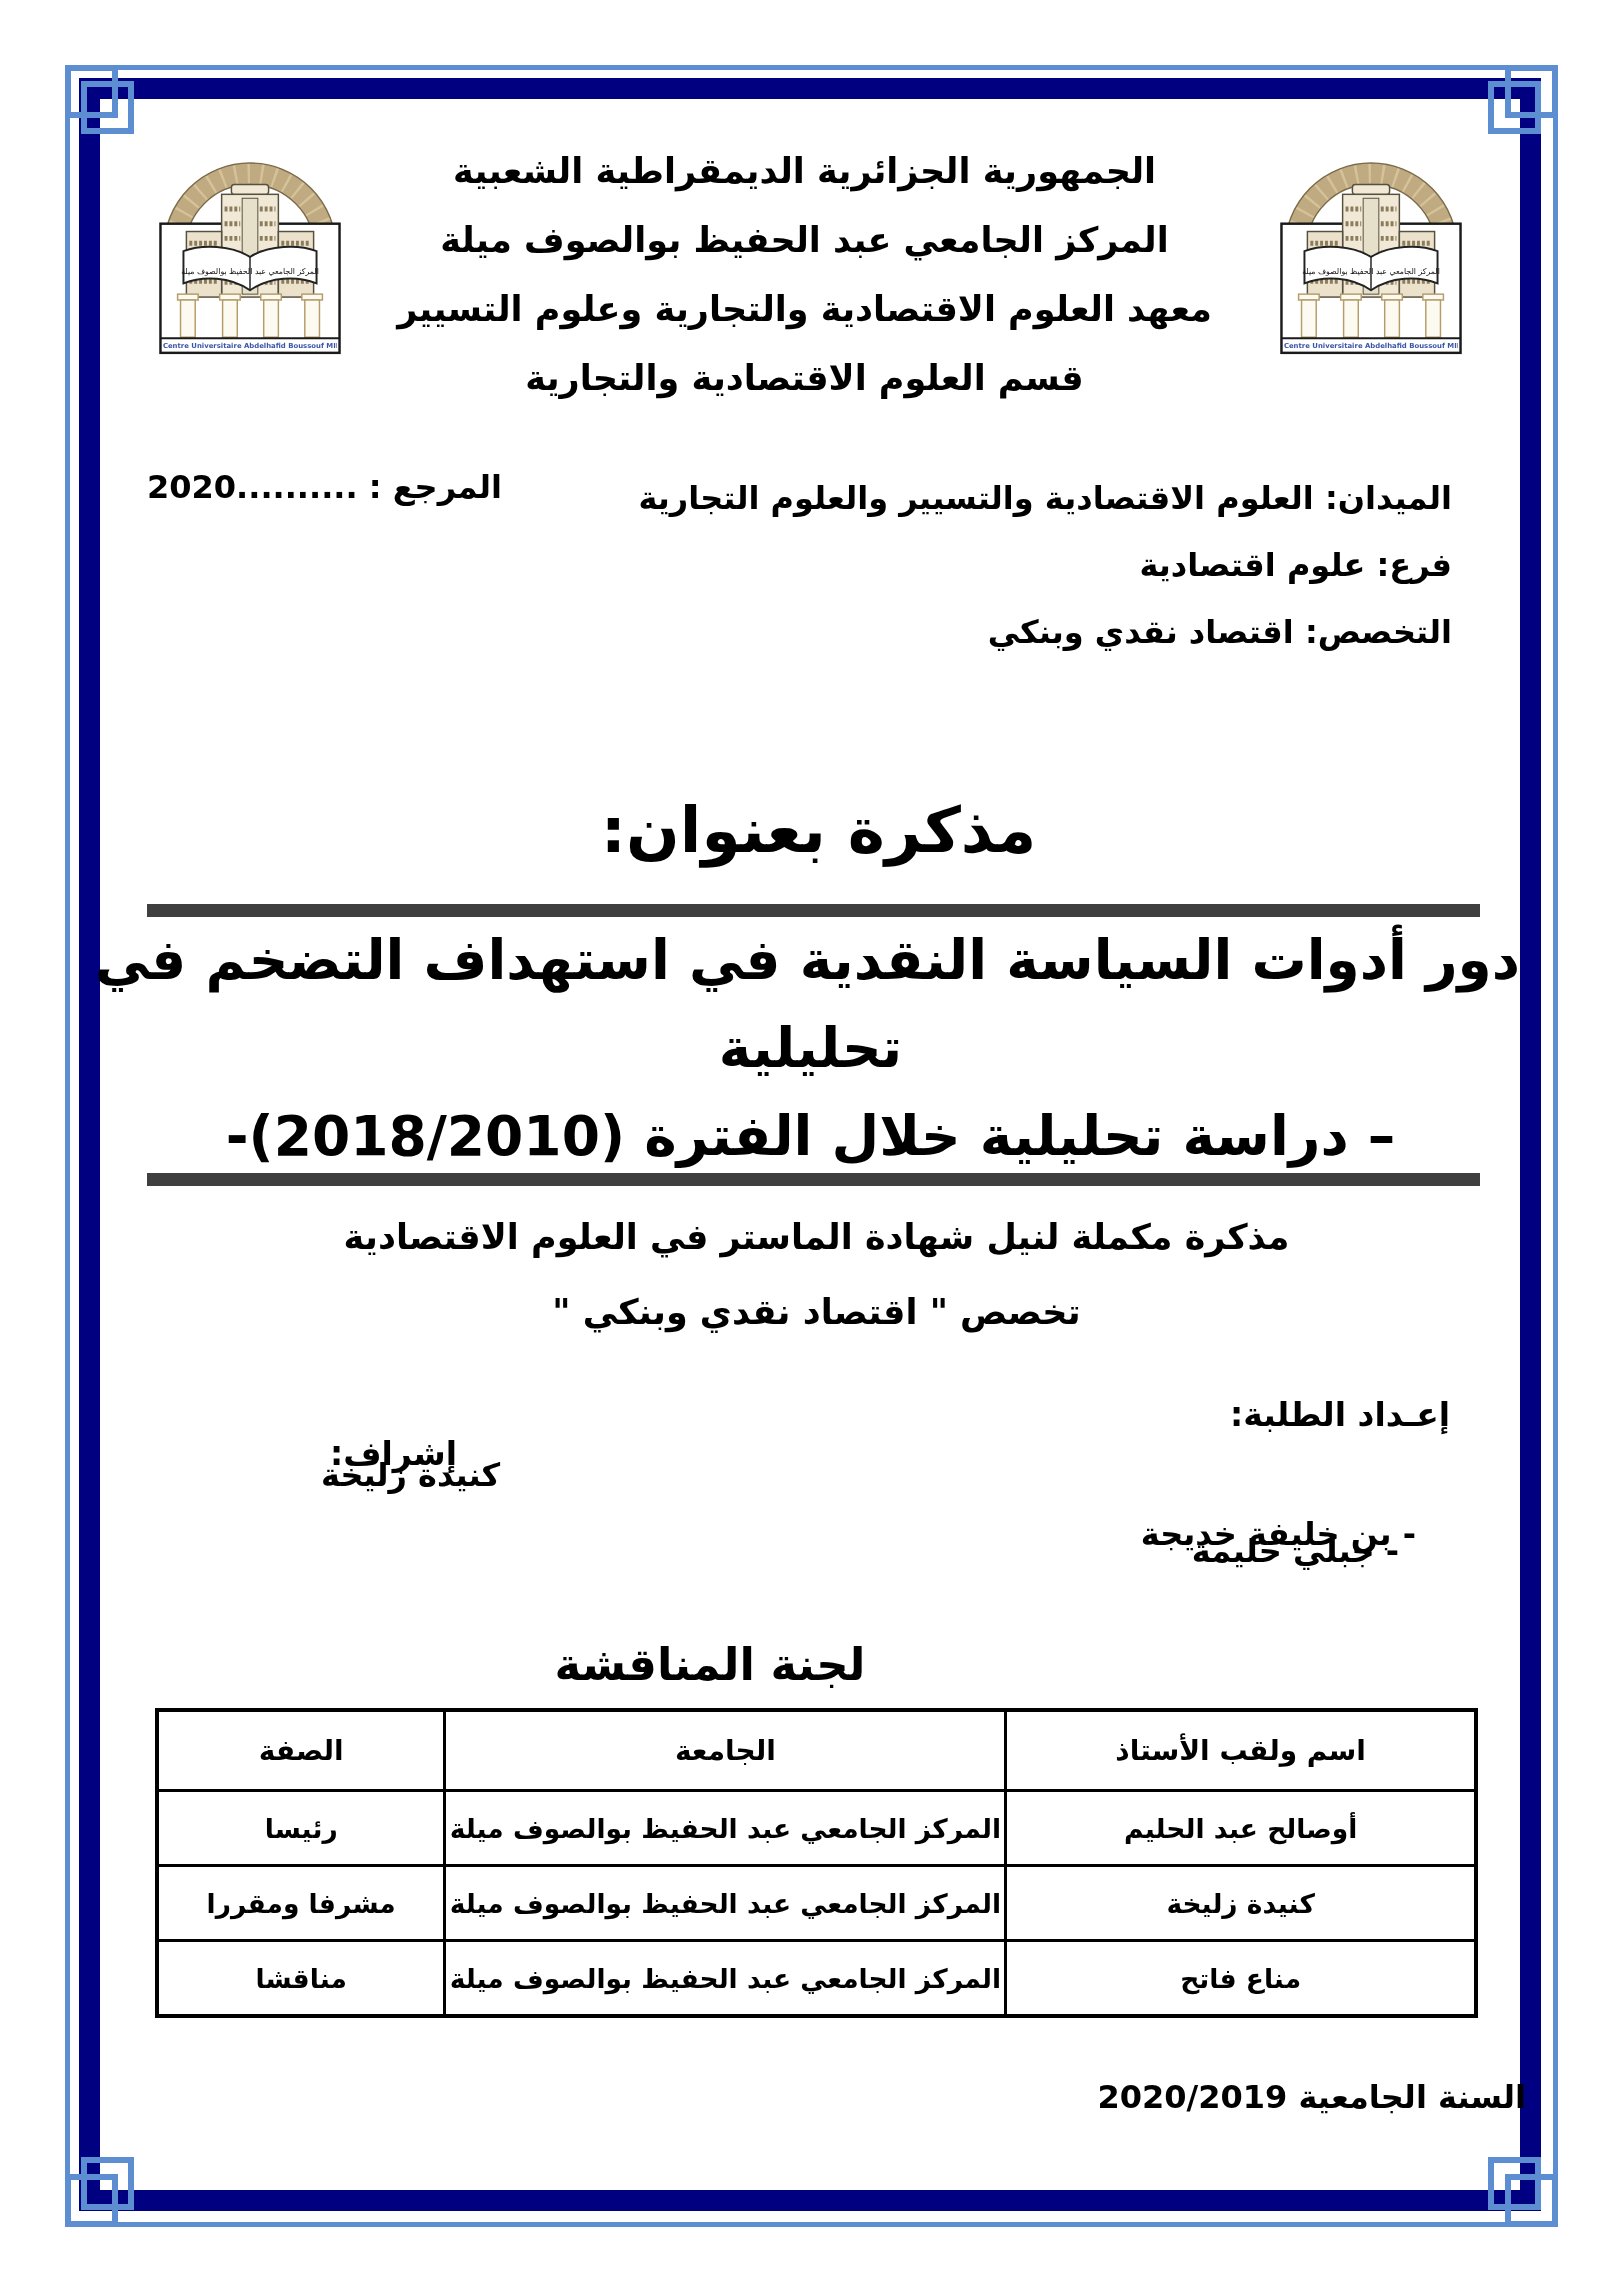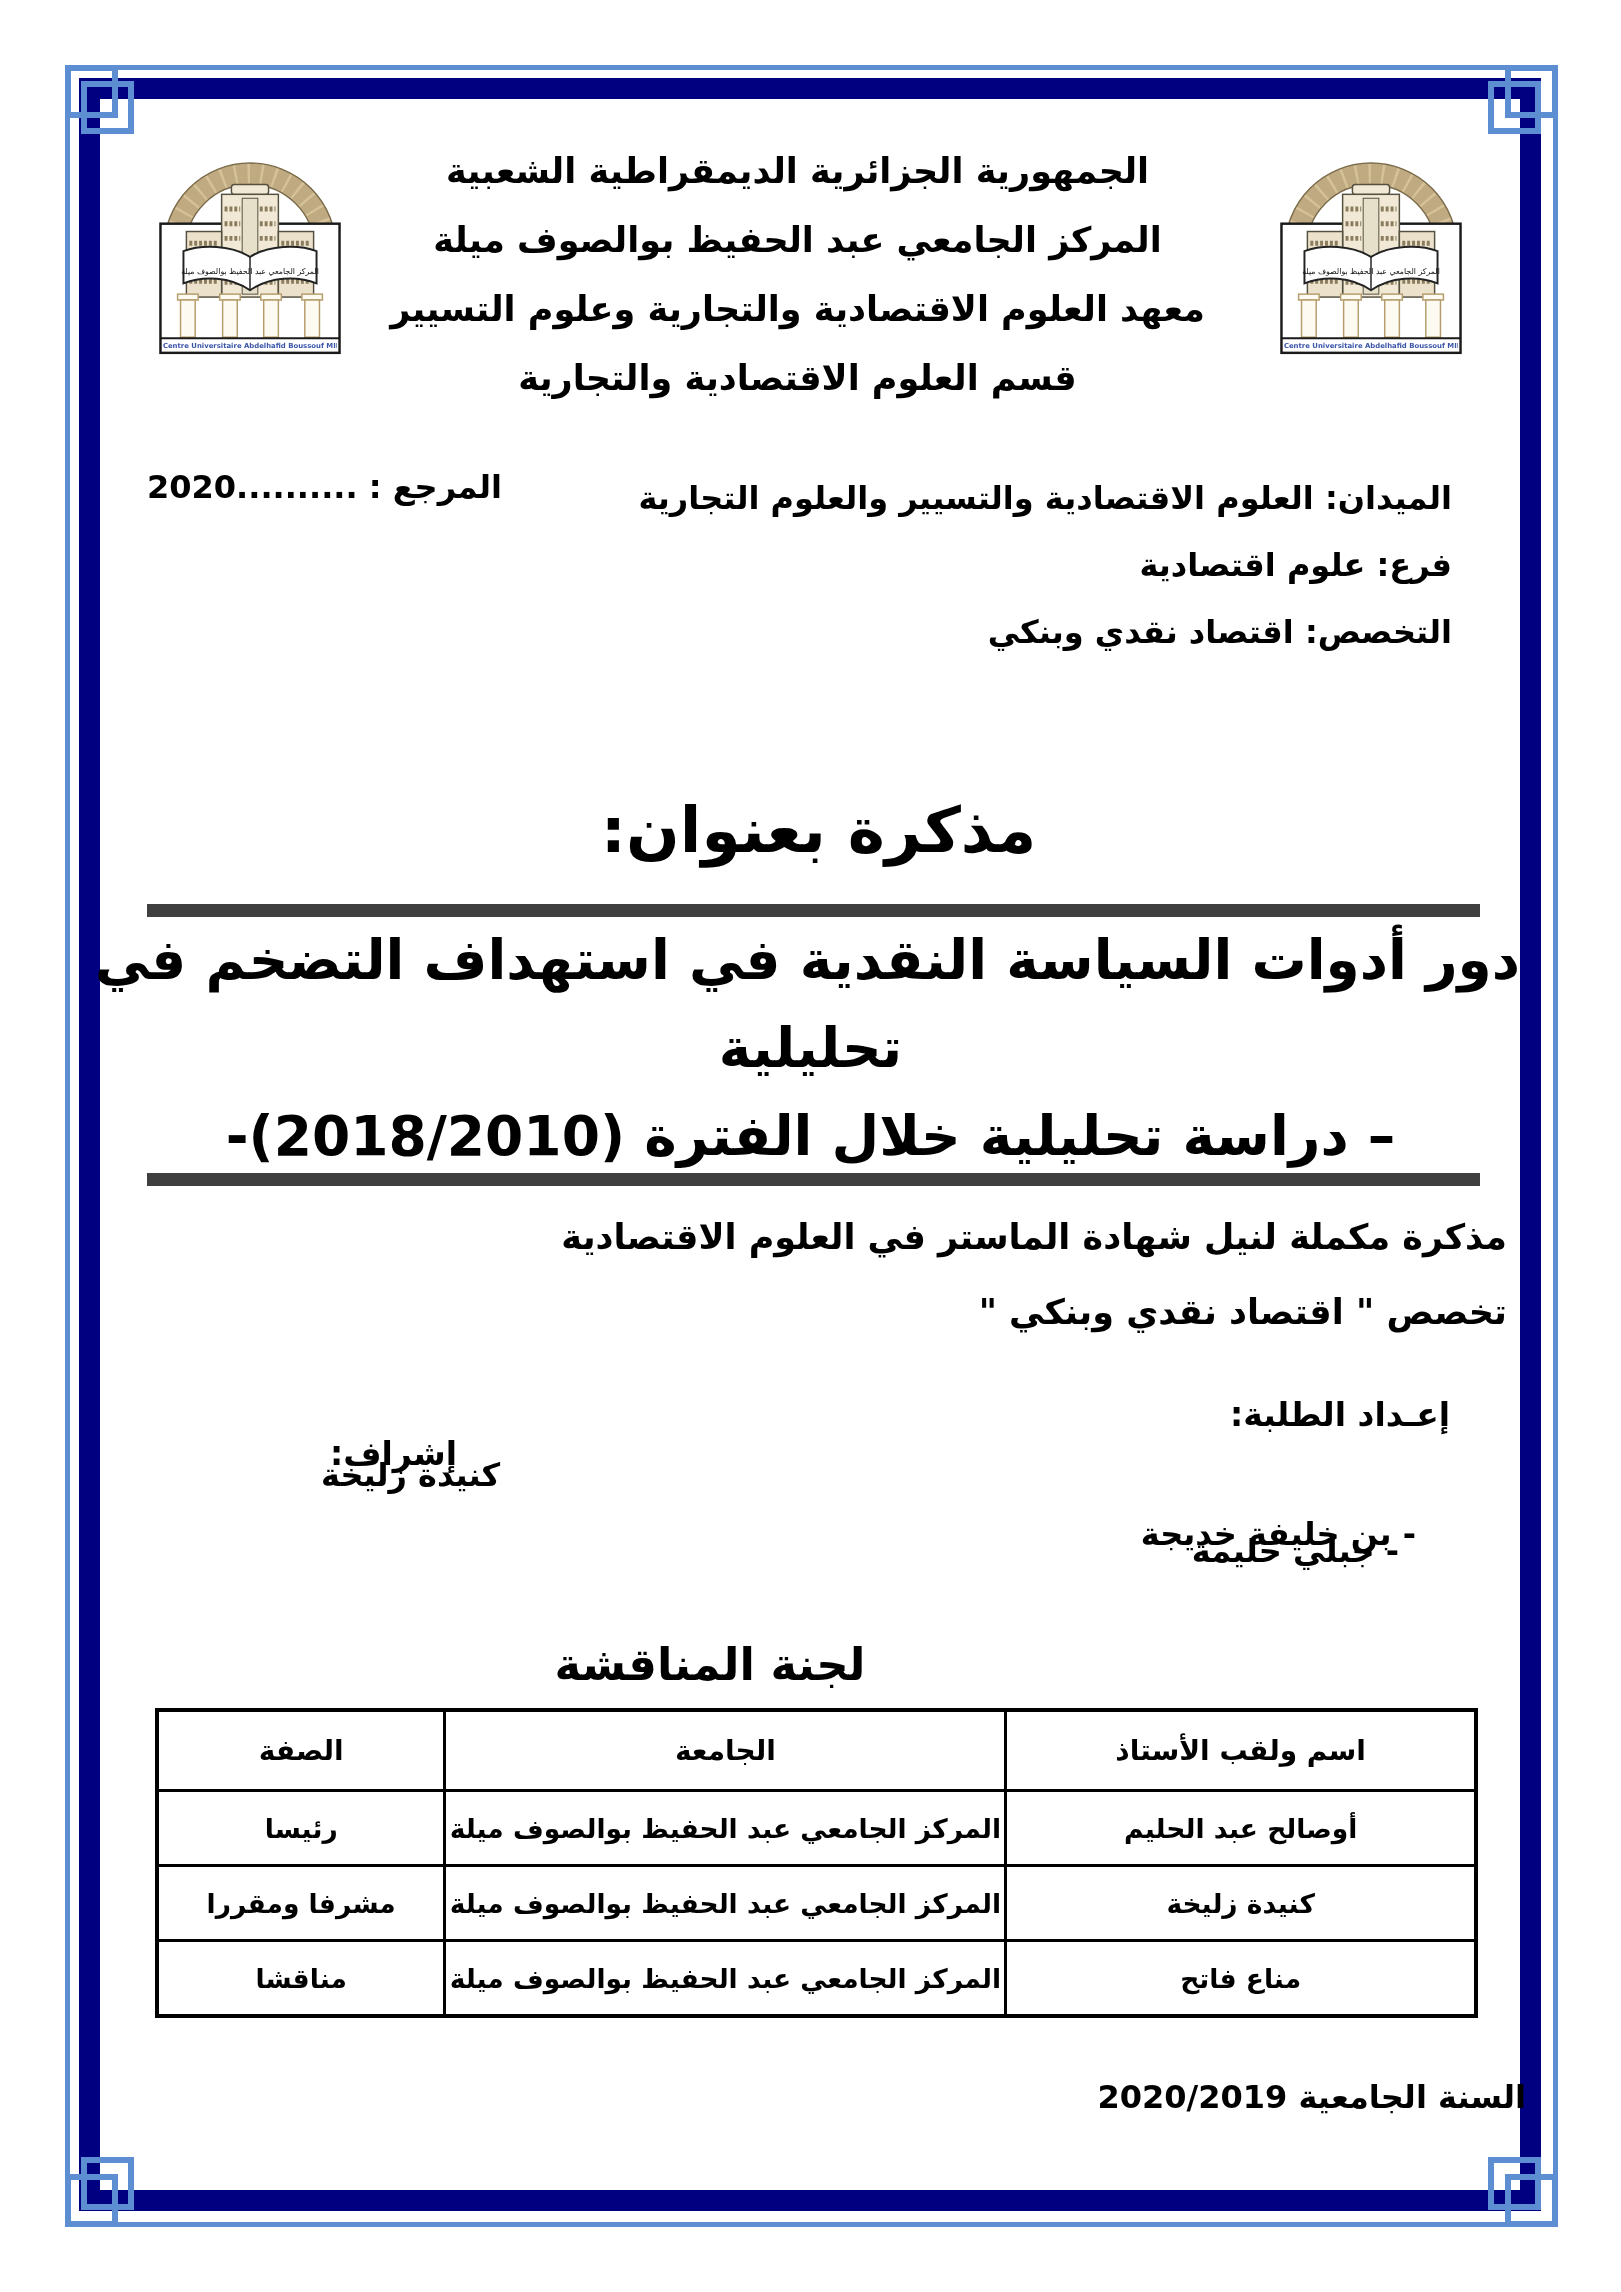--- a/index.html
+++ b/index.html
@@ -17,31 +17,31 @@
 
   
   .logo{position:absolute;top:155px;width:182px;height:200px;}
   .logo-left{left:159px;} .logo-right{left:1280px;}
   .logo-caption{position:absolute;left:3.9px;right:3.9px;bottom:2px;height:12.7px;
                 font-size:6.9px;line-height:12.7px;color:#3a55a8;text-align:center;
                 white-space:nowrap;overflow:hidden;font-weight:bold;}
 
   
   .ar{direction:rtl;font-weight:bold;}
-  .header-block{left:330px;top:137px;width:935px;text-align:center;
+  .header-block{left:337px;top:137px;width:935px;text-align:center;
                 font-size:35px;line-height:69px;}
   .meta-right{right:169px;top:465px;text-align:right;font-size:32px;line-height:67px;}
   .meta-ref{left:147px;top:465px;font-size:32px;line-height:45px;}
   .memo-label{left:101px;top:794px;width:1419px;text-align:center;
               font-size:63px;line-height:74px;margin-left:8px;}
   .bar{position:absolute;left:147px;width:1333px;height:12.7px;background:#3f3f3f;}
   .title-block{left:101px;top:916px;width:1419px;text-align:center;
                font-size:55px;line-height:88px;}
   .title-block div{white-space:nowrap;}
-  .subtitle{left:88px;width:1419px;font-size:35px;line-height:45px;}
+  .subtitle{left:107px;width:1419px;text-align:center;font-size:35px;line-height:45px;}
   .people{font-size:32px;line-height:43px;white-space:nowrap;}
   .committee-title{left:101px;top:1637px;width:1218px;text-align:center;
                    font-size:45px;line-height:55px;}
   .committee-table{position:absolute;left:155px;top:1708px;width:1323px;
                    border-collapse:collapse;border:4.9px solid #000;direction:rtl;}
   .committee-table th{border:3.9px solid #000;height:75px;font-size:28px;
                       font-weight:bold;text-align:center;vertical-align:middle;}
   .committee-table td{border:3.9px solid #000;height:70px;font-size:26.5px;
                       font-weight:bold;text-align:center;vertical-align:middle;
                       white-space:nowrap;}

